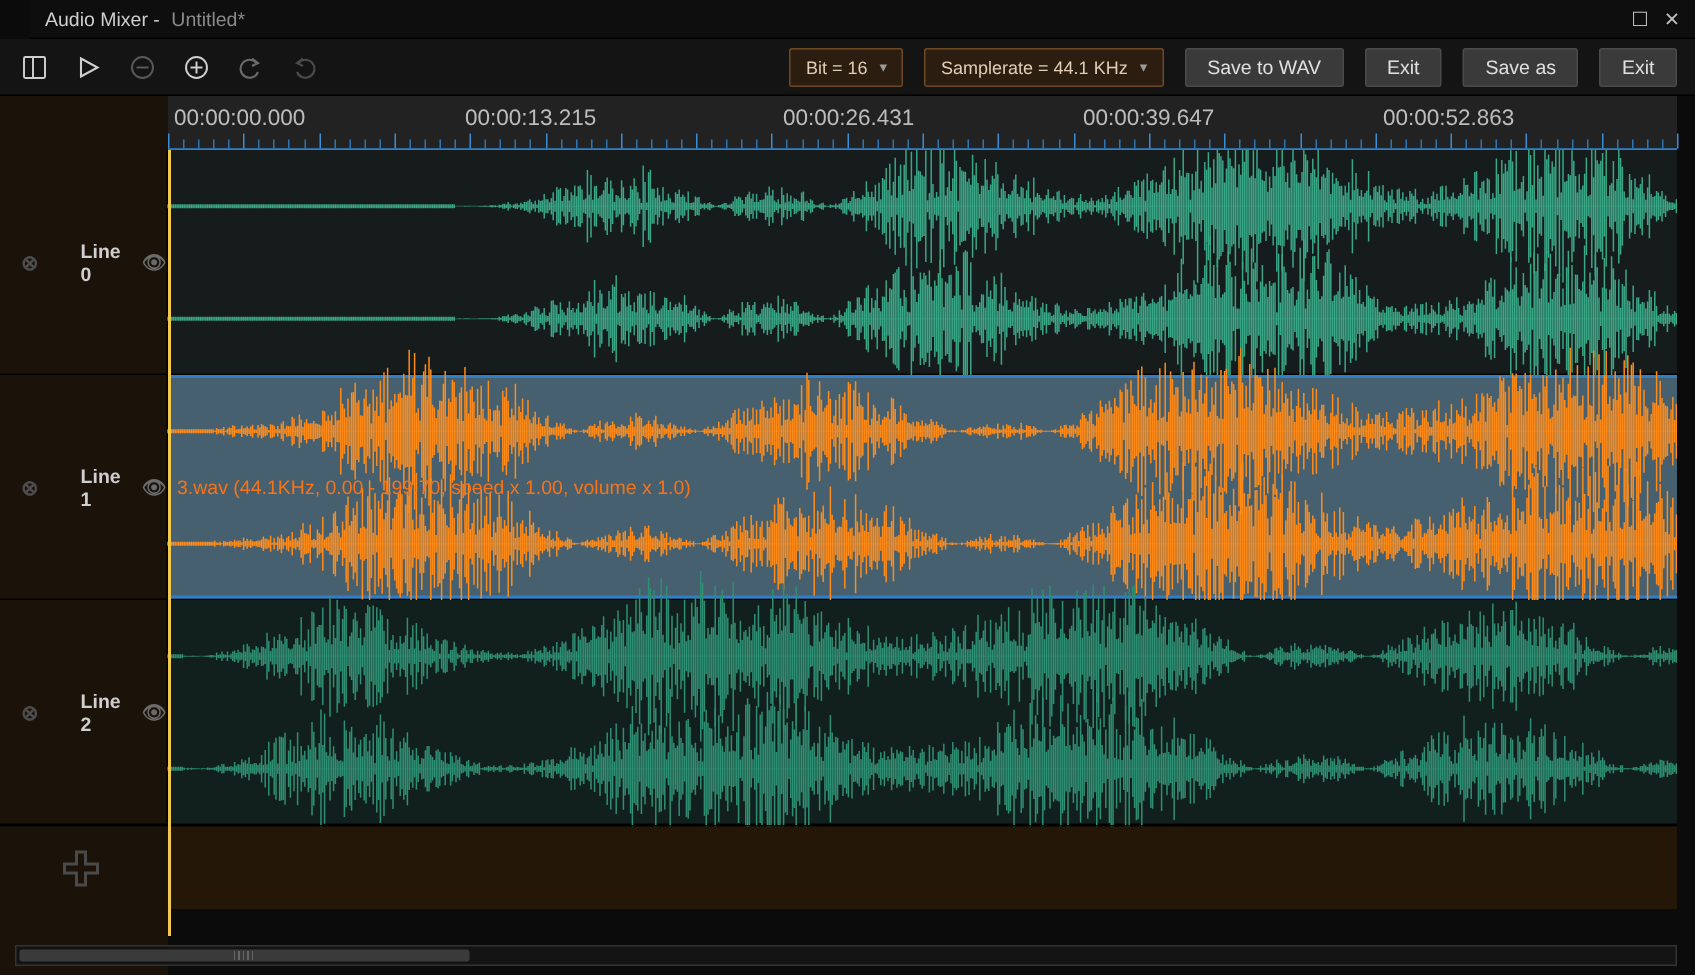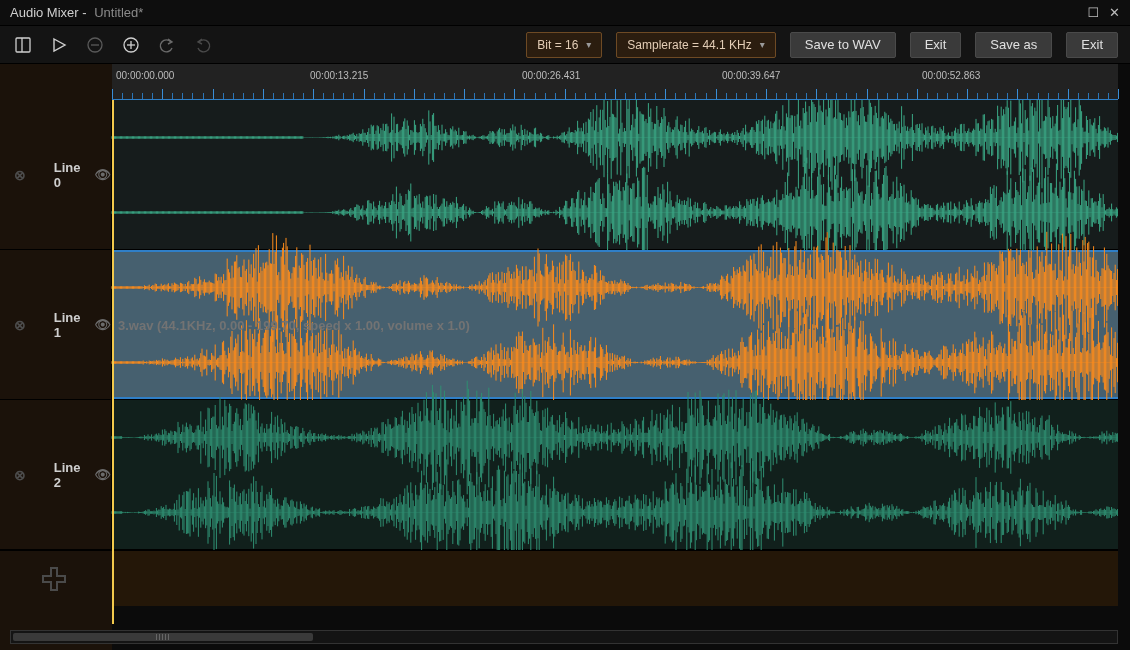--- a/index.html
+++ b/index.html
@@ -9,20 +9,21 @@
     font-family: "Segoe UI", Arial, sans-serif;
     font-size: 13px; color: #d8d8d8;
     overflow: hidden;
     position: relative;
   }
   
   .titlebar {
     height: 26px; display: flex; align-items: center;
     padding: 0 10px; background: #0e0e0e;
     border-bottom: 1px solid #000;
+    margin-left: 20px;
   }
   .titlebar .title { color: #cfcfcf; font-size: 13px; }
   .titlebar .title .sub { color: #8a8a8a; margin-left: 4px; }
   .titlebar .winbtns { margin-left: auto; display: flex; gap: 10px; color: #bdbdbd; }
   .titlebar .winbtns span { cursor: default; }
   
   .toolbar {
     height: 38px; display: flex; align-items: center;
     padding: 0 12px; gap: 14px;
     background: #141414; border-bottom: 1px solid #000;
@@ -50,21 +51,21 @@
   .main { position: relative; height: calc(650px - 26px - 38px); }
   .gutter {
     position: absolute; left: 0; top: 0; bottom: 0; width: 112px;
     background: #1b120a;
   }
   .ruler {
     position: absolute; left: 112px; right: 12px; top: 0; height: 36px;
     background: #222; border-bottom: 1px solid #3a8ed6;
   }
   .ruler .tlabels { position: absolute; top: 6px; left: 0; right: 0; height: 14px; }
-  .ruler .t { position: absolute; font-size: 10px; color: #bcbcbc; }
+  .ruler .t { position: absolute; font-size: 15px; color: #bcbcbc; }
   .ruler .ticks { position: absolute; bottom: 0; left: 0; right: 0; height: 10px; }
   .ruler .ticks .tick { position: absolute; bottom: 0; width: 1px; height: 6px; background: #2b76b8; }
   .ruler .ticks .tick.maj { height: 10px; background: #3a8ed6; }
   .ruler .bluebar { position: absolute; bottom: -4px; left: 0; right: 0; height: 4px; background: #2f7fc7; }
   .tracks {
     position: absolute; left: 0; right: 12px; top: 36px; bottom: 26px;
     overflow: hidden;
   }
   .track { position: relative; height: 150px; border-bottom: 1px solid #000; }
   .track .label {
@@ -80,21 +81,21 @@
     position: absolute; left: 112px; right: 0; top: 0; bottom: 0;
   }
   .track .area.bg-a { background: #161c1c; }
   .track .area.bg-sel { background: #46606f; box-shadow: inset 0 -2px 0 #2f7fc7, inset 0 2px 0 #2f7fc7; }
   .track .area.bg-b { background: #11201c; }
   .track .wave { position: absolute; left: 112px; right: 0; top: 0; bottom: 0; }
   .track .clip-label {
     position: absolute; left: 118px; top: 50%; transform: translateY(-50%);
     font-size: 13px; color: #dcdcdc; z-index: 3; text-shadow: 0 0 3px rgba(0,0,0,0.8);
   }
-  .track.sel .clip-label { color: #737373; text-shadow: none; font-weight: bold; }
+  .track.sel .clip-label { color: #f97316; text-shadow: none; }
   .addrow {
     position: relative; height: 56px; border-top: 1px solid #000;
   }
   .addrow .plus {
     position: absolute; left: 40px; top: 14px; width: 28px; height: 28px;
     color: #4a4a4a;
   }
   .addrow .area { position: absolute; left: 112px; right: 0; top: 0; bottom: 0; background: #241708; }
   .hscroll {
     position: absolute; left: 10px; right: 12px; bottom: 6px; height: 14px;

